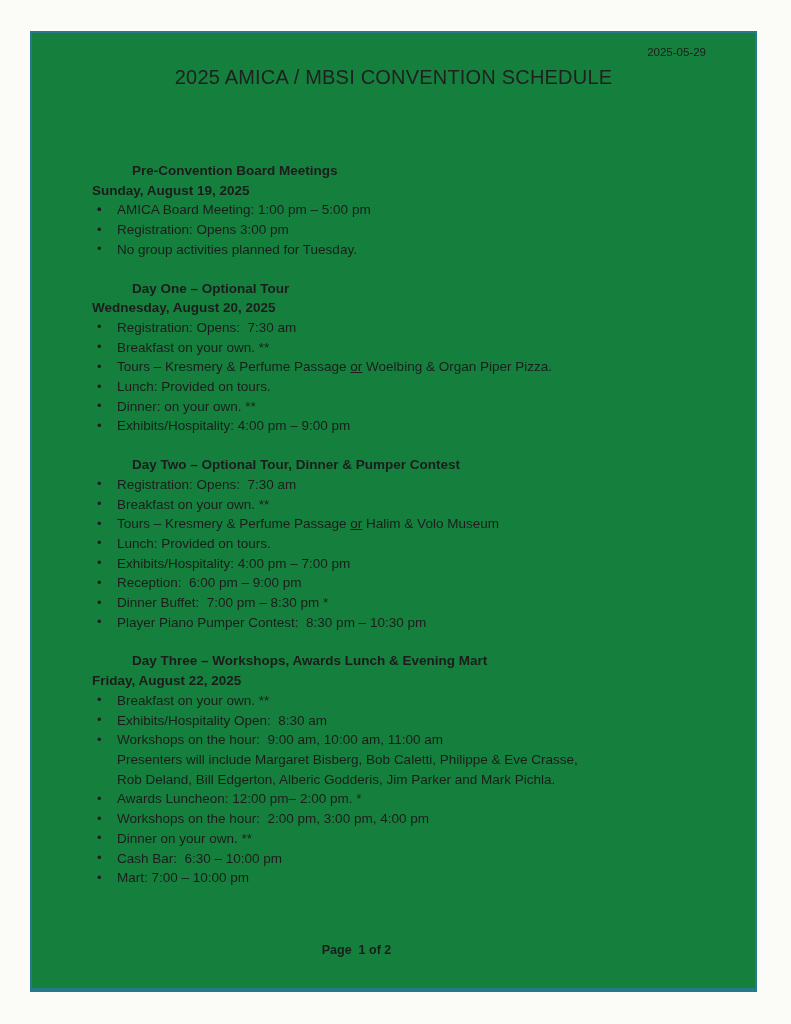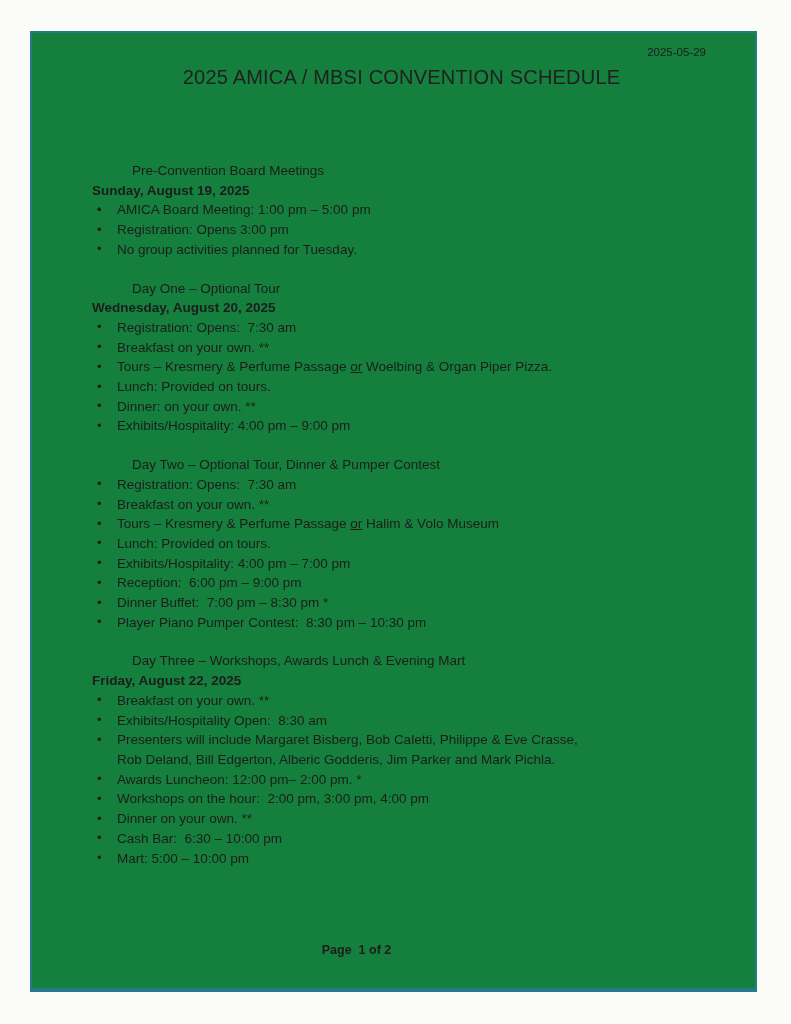--- a/index.html
+++ b/index.html
@@ -27,31 +27,30 @@
   }
   .title {
     position: absolute;
     top: 33px; left: 0;
     width: 100%;
     text-align: center;
     font-size: 20px;
     font-weight: 400;
     letter-spacing: 0.2px;
     color: #202020;
-    margin-left: 8px;
   }
   .content {
     position: absolute;
     top: 128px; left: 60px;
     width: 620px;
     font-size: 13.5px;
     line-height: 19.7px;
   }
   .section { margin-bottom: 19px; }
-  .section-heading { font-weight: normal; padding-left: 40px; }
+  .section-heading { font-weight: bold; padding-left: 40px; }
   .section-date { font-weight: bold; }
   ul.items { margin: 0; padding: 0; list-style: none; }
   ul.items li {
     position: relative;
     padding-left: 25px;
     white-space: pre-wrap;
   }
   .bullet {
     position: absolute;
     left: 5px; top: -0.5px;
@@ -109,23 +108,23 @@
           <li><span class="bullet">•</span><span>Dinner Buffet:  7:00 pm – 8:30 pm *</span></li>
           <li><span class="bullet">•</span><span>Player Piano Pumper Contest:  8:30 pm – 10:30 pm</span></li>
         </ul>
       </div>
       <div class="section">
         <div class="section-heading">Day Three – Workshops, Awards Lunch &amp; Evening Mart</div>
         <div class="section-date">Friday, August 22, 2025</div>
         <ul class="items">
           <li><span class="bullet">•</span><span>Breakfast on your own. **</span></li>
           <li><span class="bullet">•</span><span>Exhibits/Hospitality Open:  8:30 am</span></li>
-          <li><span class="bullet">•</span><div class="cont">Presenters will include Margaret Bisberg, Bob Caletti, Philippe &amp; Eve Crasse,</div><div class="cont">Rob Deland, Bill Edgerton, Alberic Godderis, Jim Parker and Mark Pichla.</div></li>
+          <li><span class="bullet">•</span><span>Workshops on the hour:  9:00 am, 10:00 am, 11:00 am</span><div class="cont">Presenters will include Margaret Bisberg, Bob Caletti, Philippe &amp; Eve Crasse,</div><div class="cont">Rob Deland, Bill Edgerton, Alberic Godderis, Jim Parker and Mark Pichla.</div></li>
           <li><span class="bullet">•</span><span>Awards Luncheon: 12:00 pm– 2:00 pm. *</span></li>
           <li><span class="bullet">•</span><span>Workshops on the hour:  2:00 pm, 3:00 pm, 4:00 pm</span></li>
           <li><span class="bullet">•</span><span>Dinner on your own. **</span></li>
           <li><span class="bullet">•</span><span>Cash Bar:  6:30 – 10:00 pm</span></li>
-          <li><span class="bullet">•</span><span>Mart: 5:00 – 10:00 pm</span></li>
+          <li><span class="bullet">•</span><span>Mart: 7:00 – 10:00 pm</span></li>
         </ul>
       </div>
     </div>
   <div class="footer">Page  1 of 2</div>
 </div>
 
 </body></html>

